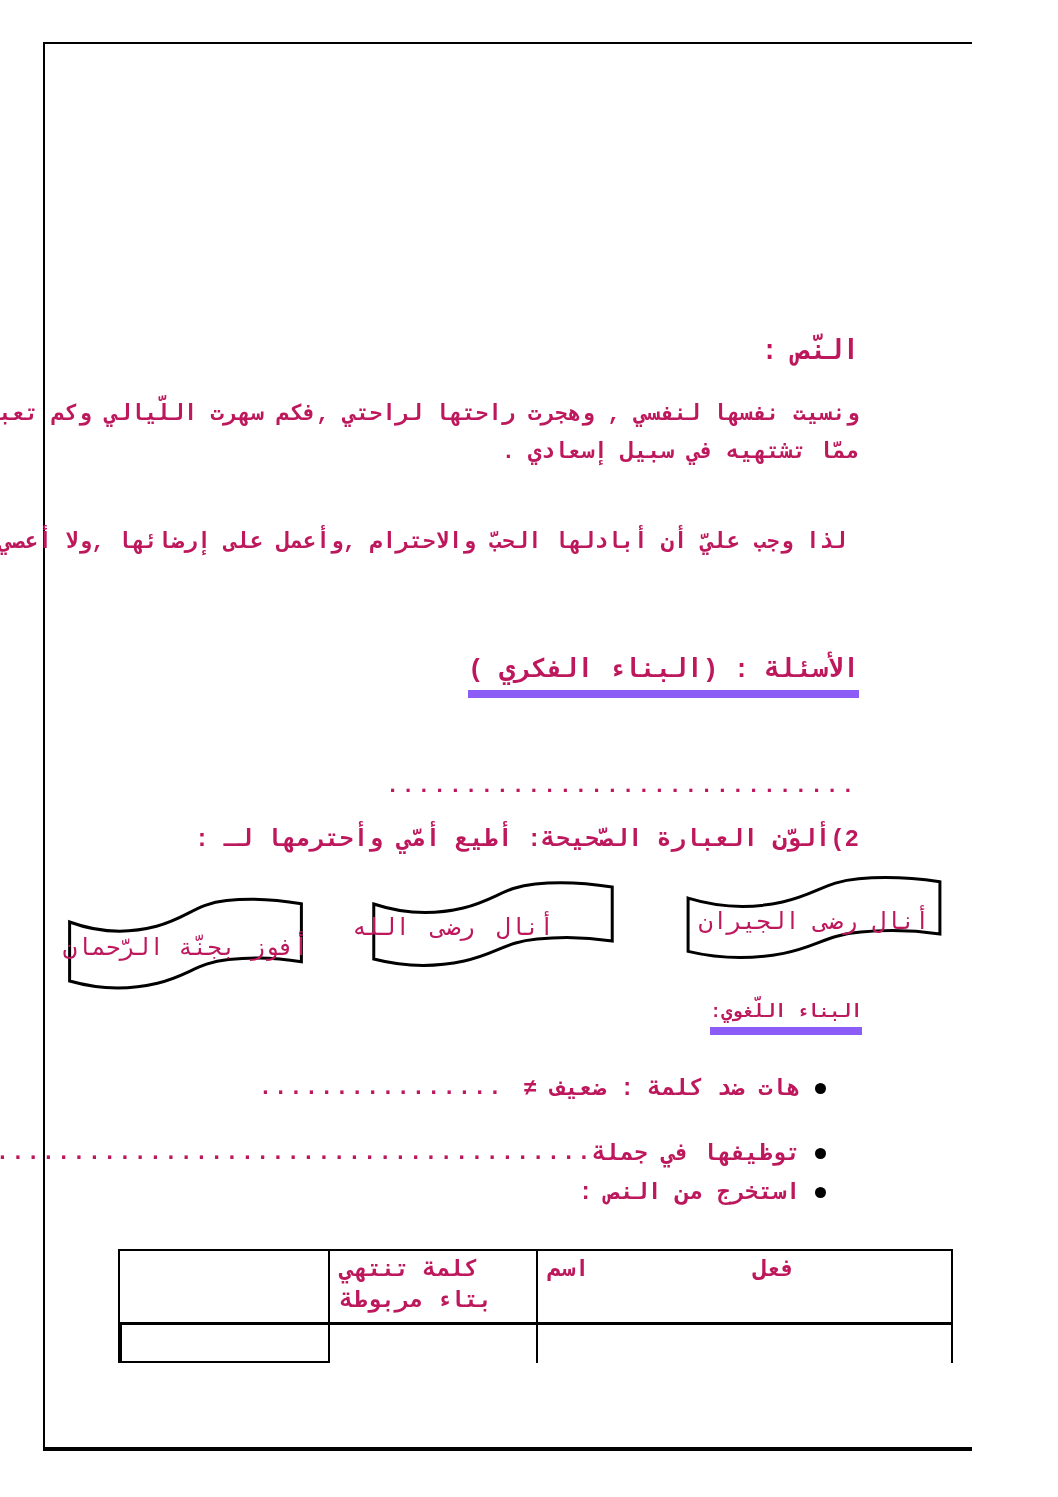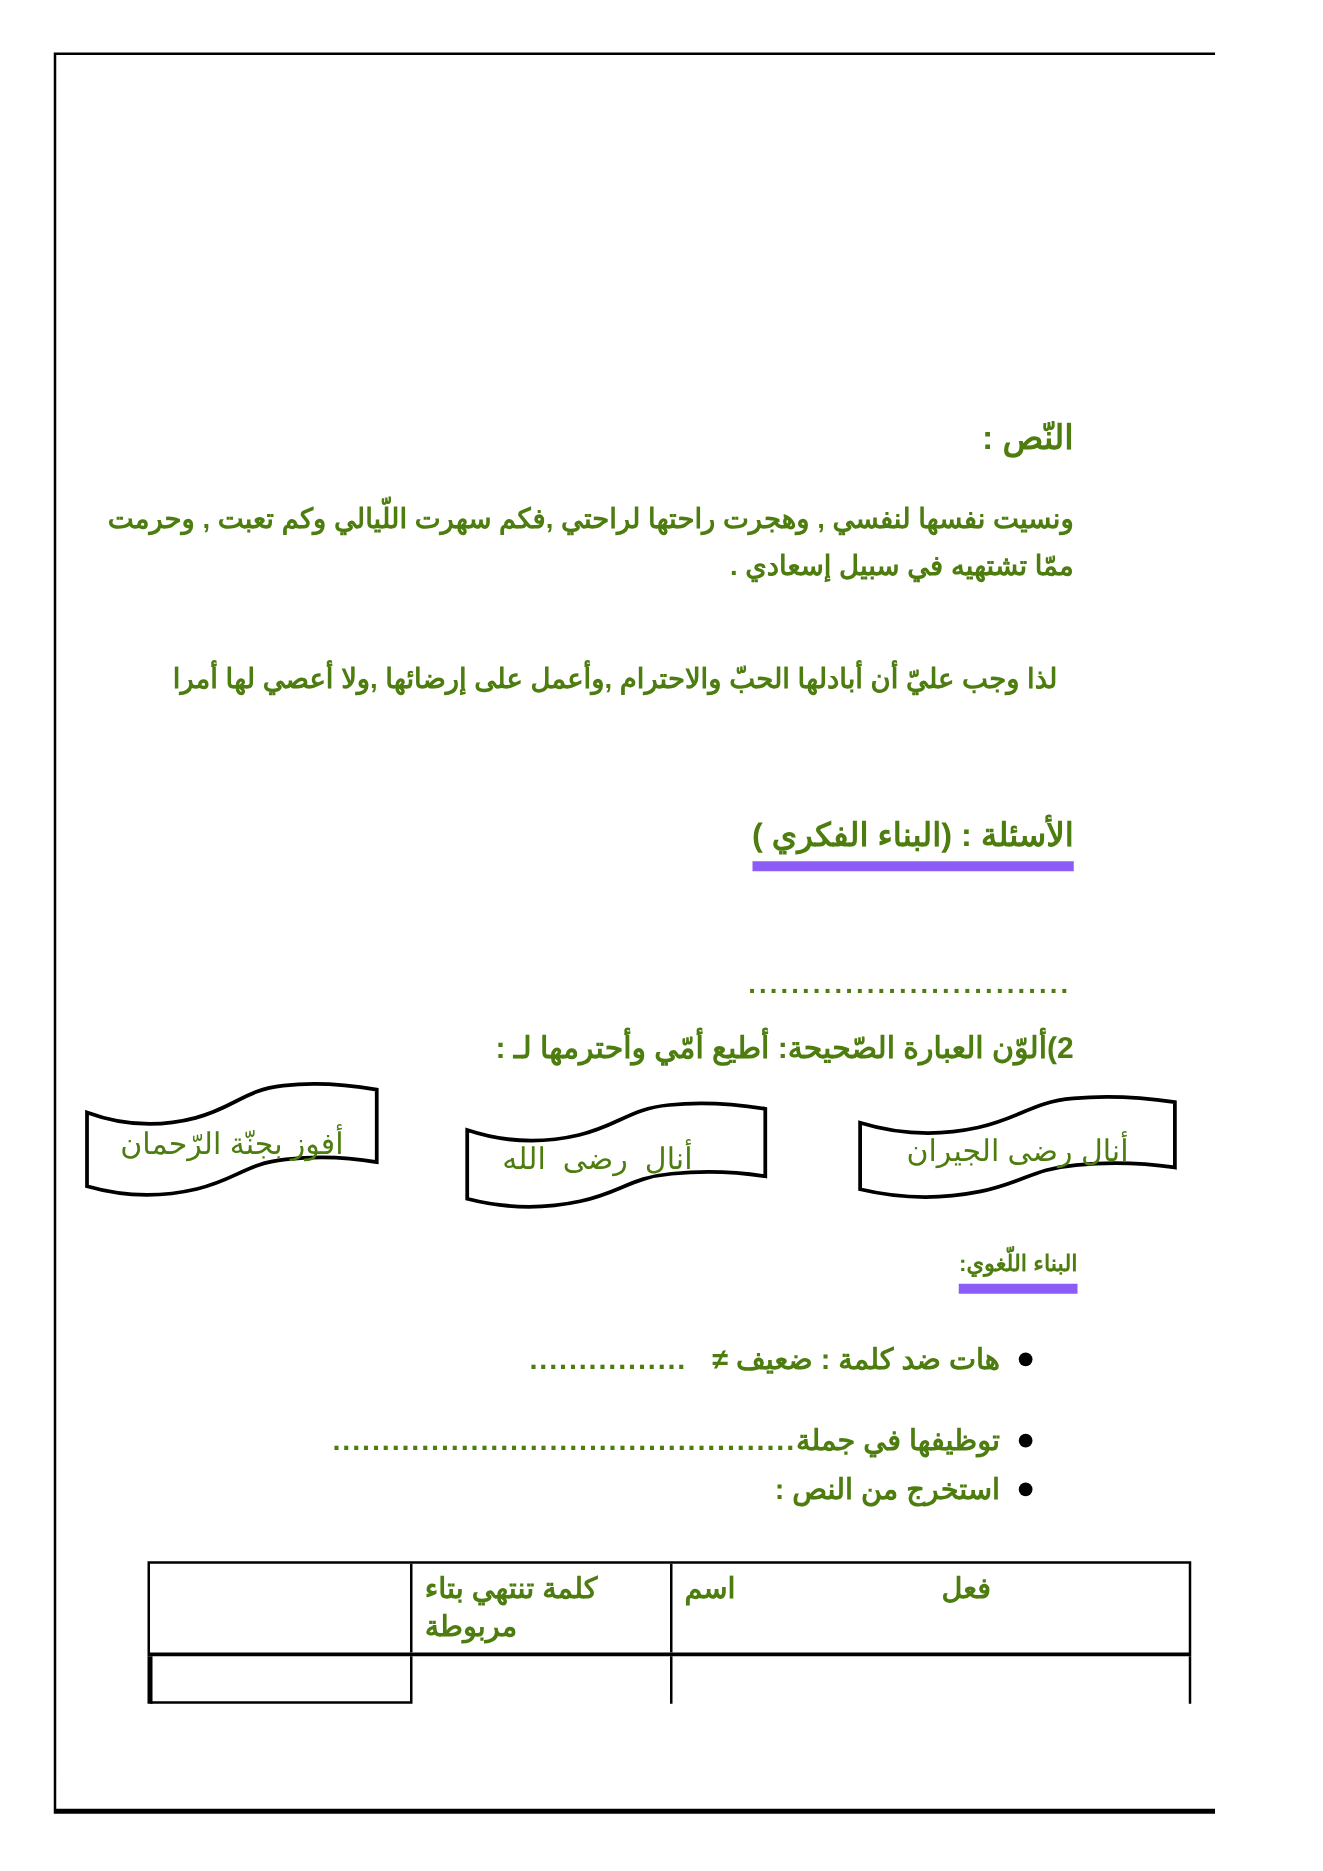--- a/index.html
+++ b/index.html
@@ -1,21 +1,21 @@
 <!DOCTYPE html>
 <html lang="ar"><head>
 <meta charset="utf-8">
 <style>
   html,body{margin:0;padding:0;background:#ffffff;}
   .page{
     position:relative;
     width:972px;height:1497px;
     background:#ffffff;
-    font-family:Liberation Sans, sans-serif;
-    color:#4d7c0f;
+    font-family:Liberation Mono, monospace;
+    color:#be185d;
     overflow:hidden;
   }
   .frame{
     position:absolute;left:43px;top:42px;
     width:966px;height:1403px;
     border:2px solid #000;
     border-bottom-width:4px;
     box-sizing:content-box;
   }
   .abs{position:absolute;}
@@ -62,21 +62,21 @@
     position:absolute;inset:0;
     display:flex;align-items:center;justify-content:center;
     direction:rtl;
     font-size:24px;
     padding-top:6px;
     white-space:nowrap;
   }
   .banner-right{left:682px;top:872px;width:264px;height:92px;}
   .banner-middle{left:368px;top:877px;width:250px;height:95px;}
   .banner-middle .blabel{justify-content:flex-start;padding-right:64px;word-spacing:7px;}
-  .banner-left{left:64px;top:861px;width:243px;height:102px;}
+  .banner-left{left:64px;top:893px;width:243px;height:102px;}
 
   .bullet-row{
     position:absolute;right:146px;
     display:flex;direction:rtl;align-items:center;
     font-size:23px;font-weight:bold;
     white-space:nowrap;
   }
   .bdot{
     width:11px;height:11px;border-radius:50%;
     background:#000;flex:0 0 auto;

